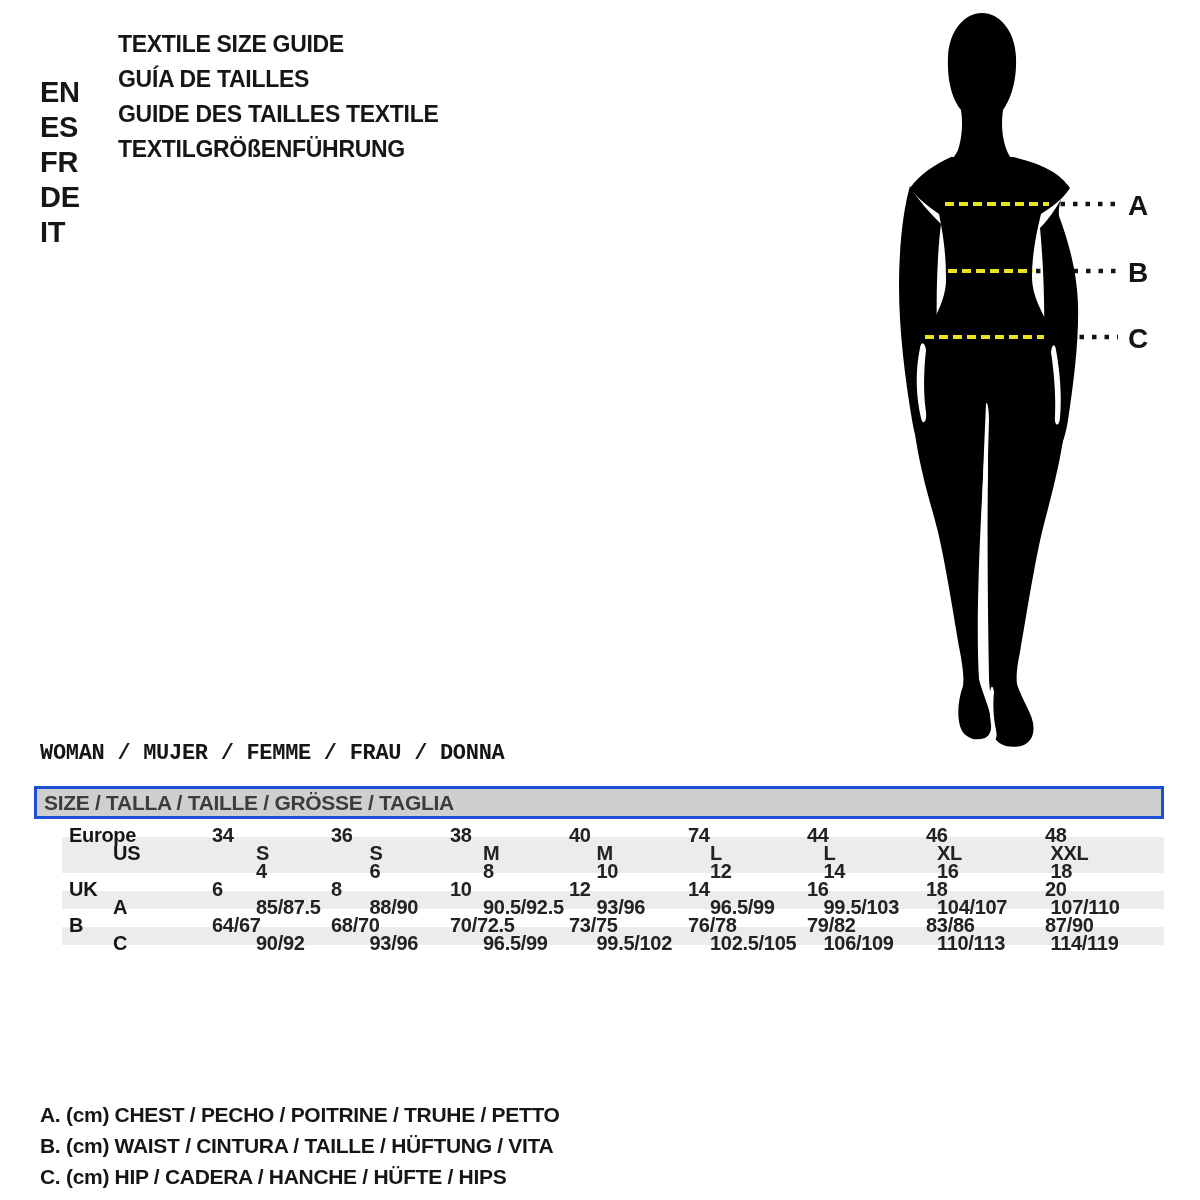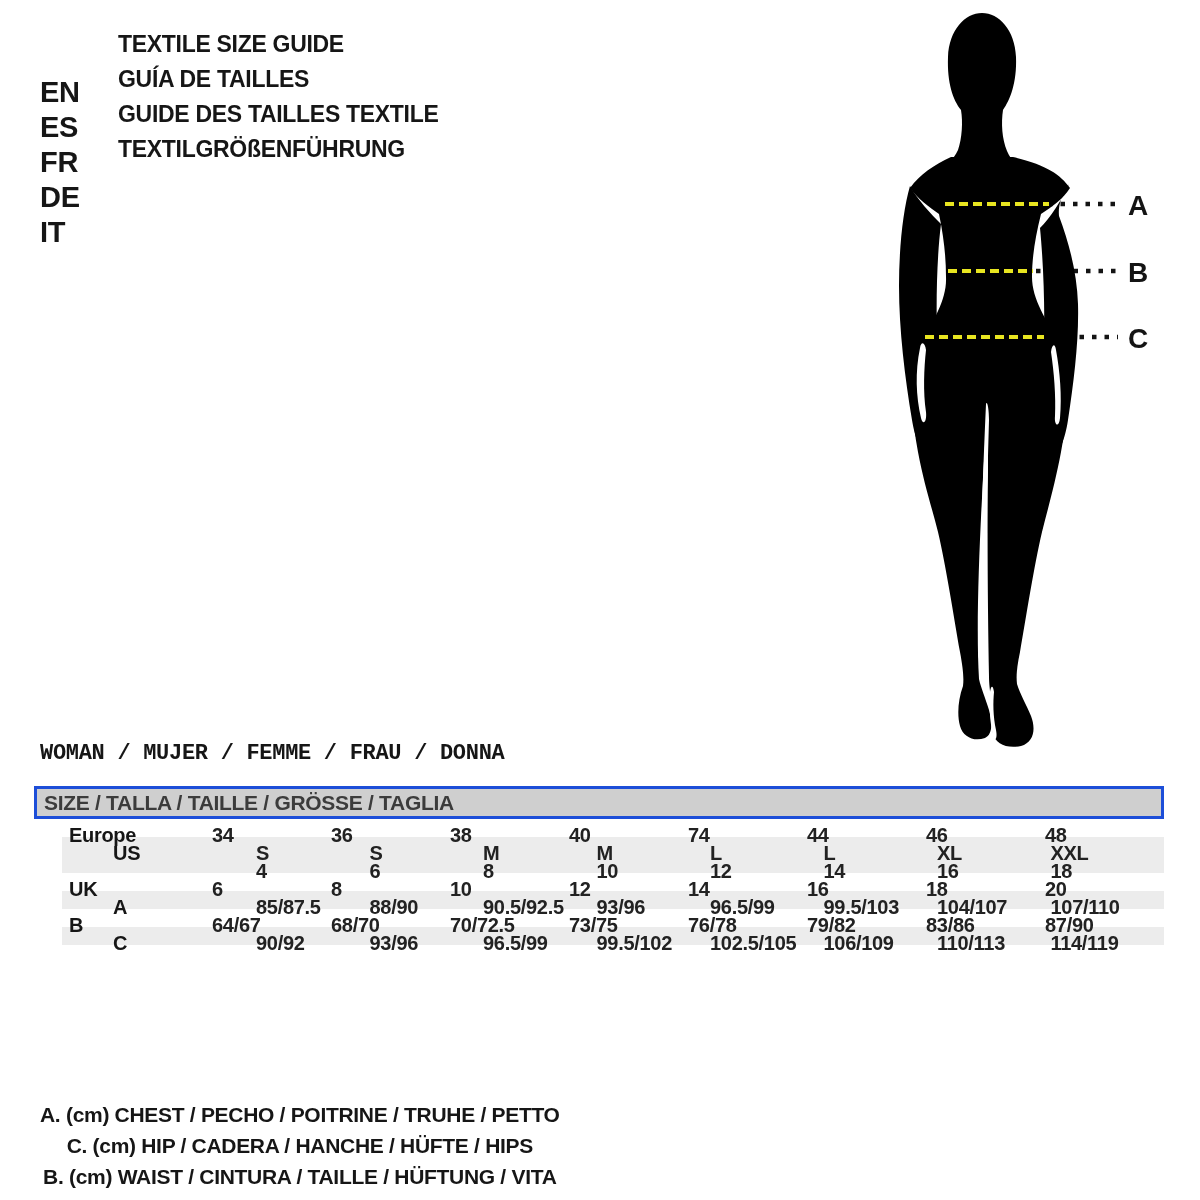--- a/index.html
+++ b/index.html
@@ -20,21 +20,21 @@
   .size-table{position:absolute;left:34px;top:786px;width:1130px;}
   .thead{
     height:27px;line-height:27px;background:#cfcfcf;border:3px solid #1d4ed8;
     font-size:21px;font-weight:bold;color:#3c3c3c;padding-left:7px;letter-spacing:-0.3px;
   }
   .trow{display:flex;height:18px;line-height:33px;margin-left:28px;}
   .trow.shaded{background:#ececec;padding-left:44px;}
   .tlabel{width:150px;font-size:20px;font-weight:bold;padding-left:7px;box-sizing:border-box;letter-spacing:-0.3px;}
   .tcell{flex:1;text-align:left;font-size:20px;font-weight:bold;letter-spacing:-0.3px;color:#222;}
   
-  .legend-block{position:absolute;left:40px;top:1099px;text-align:center;}
+  .legend-block{position:absolute;left:40px;top:1099px;}
   .legend-line{font-size:21px;font-weight:bold;line-height:31px;letter-spacing:-0.3px;white-space:nowrap;}
 </style>
 </head>
 <body>
 
 <div id="canvas">
 
   <div class="lang-block">
       <div class="lang-row">
         <span class="lang-code">EN</span>
@@ -176,17 +176,17 @@
           <div class="tcell">102.5/105</div>
           <div class="tcell">106/109</div>
           <div class="tcell">110/113</div>
           <div class="tcell">114/119</div>
         </div>
       </div>
   </div>
 
   <div class="legend-block">
       <div class="legend-line">A. (cm) CHEST / PECHO / POITRINE / TRUHE / PETTO</div>
+      <div class="legend-line">B. (cm) WAIST / CINTURA / TAILLE / HÜFTUNG / VITA</div>
       <div class="legend-line">C. (cm) HIP / CADERA / HANCHE / HÜFTE / HIPS</div>
-      <div class="legend-line">B. (cm) WAIST / CINTURA / TAILLE / HÜFTUNG / VITA</div>
     </div>
 
 </div>
 
 </body></html>

